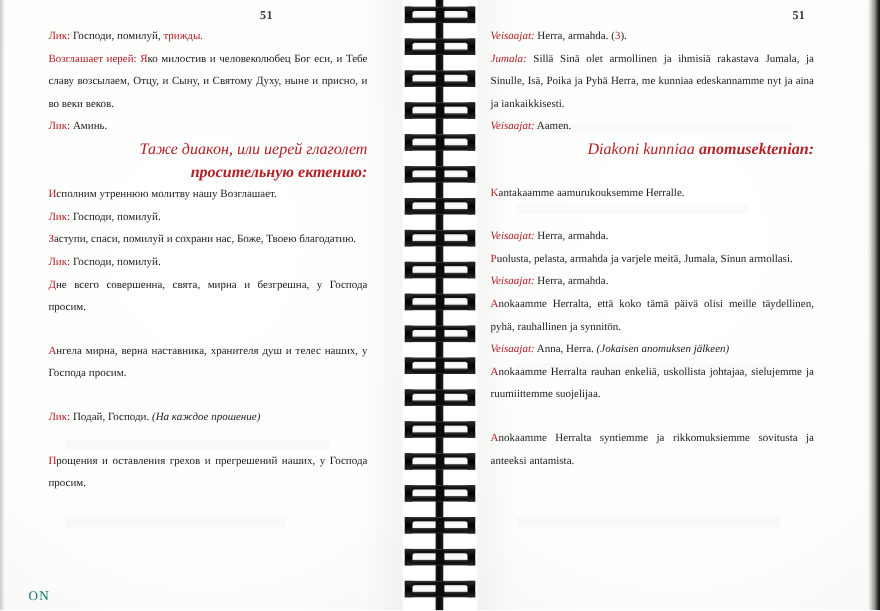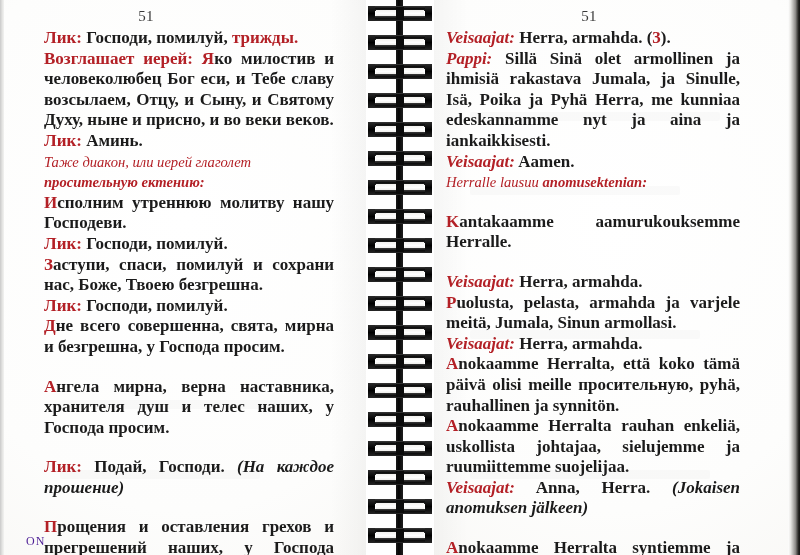--- a/index.html
+++ b/index.html
@@ -105,39 +105,38 @@
   
   .col {
     position: absolute;
     top: 0;
     color: #1b1b1b;
   }
   .col.left  { left: 44px;  width: 290px; }
   .col.right { left: 446px; width: 294px; }
 
   .folio {
-    text-align: center;
-    font-size: 15px;
-    font-weight: normal;
+    text-align: right;
+    font-size: 11px;
+    font-weight: bold;
     color: #3a3a3a;
     letter-spacing: 0.3px;
     margin: 8px 0 3px 0;
   }
   .col.left  .folio { padding-right: 86px; }
   .col.right .folio { padding-right: 8px; }
 
   p.para {
     margin: 0;
-    font-size: 17px;
+    font-size: 10px;
     line-height: 20.6px;
     text-align: justify;
     text-justify: inter-word;
     -webkit-hyphens: none;
     hyphens: none;
-    font-weight: bold;
   }
   p.gap-before  { margin-top: 19px; }
 
   .rubric {
     color: #b32026;
   }
   .rubric-it {
     color: #b32026;
     font-style: italic;
   }
@@ -152,31 +151,31 @@
   }
   .it {
     font-style: italic;
   }
   .heading {
     margin: 0;
     font-size: 14.6px;
     line-height: 20.6px;
     color: #b32026;
     font-style: italic;
-    text-align: left;
+    text-align: right;
   }
 
   
   .watermark {
     position: absolute;
     left: 26px;
     bottom: 6px;
     font-size: 12px;
     font-family: "Liberation Serif", serif;
-    color: #4c1d95;
+    color: #0f766e;
     letter-spacing: 1px;
     user-select: none;
   }
   
   .ghost {
     position: absolute;
     pointer-events: none;
     background: rgba(120,110,100,0.035);
     height: 9px;
     border-radius: 2px;
@@ -195,23 +194,23 @@
   <div class="gutter-shade-l"></div>
   <div class="gutter-shade-r"></div>
 
   <div class="col left">
     <div class="folio">51</div>
     <div id="left-blocks">
         <p class="para"><span class="rubric">Лик:</span><span> Господи, помилуй, </span><span class="rubric">трижды.</span></p>
         <p class="para"><span class="rubric">Возглашает иерей:</span><span> </span><span class="cap">Я</span><span>ко милостив и человеколюбец Бог еси, и Тебе славу возсылаем, Отцу, и Сыну, и Святому Духу, ныне и присно, и во веки веков.</span></p>
         <p class="para"><span class="rubric">Лик:</span><span> Аминь.</span></p>
         <div class="heading gap-before"><span class="rubric-it">Таже диакон, или иерей глаголет </span><span class="rubric-it-b">просительную ектению:</span></div>
-        <p class="para"><span class="cap">И</span><span>сполним утреннюю молитву нашу Господеви.</span></p>
+        <p class="para"><span class="cap">И</span><span>сполним утреннюю молитву нашу Возглашает.</span></p>
         <p class="para"><span class="rubric">Лик:</span><span> Господи, помилуй.</span></p>
-        <p class="para"><span class="cap">З</span><span>аступи, спаси, помилуй и сохрани нас, Боже, Твоею безгрешна.</span></p>
+        <p class="para"><span class="cap">З</span><span>аступи, спаси, помилуй и сохрани нас, Боже, Твоею благодатию.</span></p>
         <p class="para"><span class="rubric">Лик:</span><span> Господи, помилуй.</span></p>
         <p class="para"><span class="cap">Д</span><span>не всего совершенна, свята, мирна и безгрешна, у Господа просим.</span></p>
         <p class="para gap-before"><span class="cap">А</span><span>нгела мирна, верна наставника, хранителя душ и телес наших, у Господа просим.</span></p>
         <p class="para gap-before"><span class="rubric">Лик:</span><span> Подай, Господи. </span><span class="it">(На каждое прошение)</span></p>
         <p class="para gap-before"><span class="cap">П</span><span>рощения и оставления грехов и прегрешений наших, у Господа просим.</span></p>
       </div>
   </div>
 
   <div class="spiral">
     <div class="spiral-spine"></div>
@@ -368,30 +367,30 @@
           <div class="cap-r"></div>
           <div class="cross"></div>
         </div>
       </div>
   </div>
 
   <div class="col right">
     <div class="folio">51</div>
     <div id="right-blocks">
         <p class="para"><span class="rubric-it">Veisaajat:</span><span> Herra, armahda. (</span><span class="rubric">3</span><span>).</span></p>
-        <p class="para"><span class="rubric-it">Pappi:</span><span> Sillä Sinä olet armollinen ja ihmisiä rakastava Jumala, ja Sinulle, Isä, Poika ja Pyhä Herra, me kunniaa edeskannamme nyt ja aina ja iankaikkisesti.</span></p>
+        <p class="para"><span class="rubric-it">Jumala:</span><span> Sillä Sinä olet armollinen ja ihmisiä rakastava Jumala, ja Sinulle, Isä, Poika ja Pyhä Herra, me kunniaa edeskannamme nyt ja aina ja iankaikkisesti.</span></p>
         <p class="para"><span class="rubric-it">Veisaajat:</span><span> Aamen.</span></p>
-        <div class="heading gap-before"><span class="rubric-it">Herralle lausuu </span><span class="rubric-it-b">anomusektenian:</span></div>
+        <div class="heading gap-before"><span class="rubric-it">Diakoni kunniaa </span><span class="rubric-it-b">anomusektenian:</span></div>
         <p class="para gap-before"><span class="cap">K</span><span>antakaamme aamurukouksemme Herralle.</span></p>
         <p class="para gap-before"><span class="rubric-it">Veisaajat:</span><span> Herra, armahda.</span></p>
         <p class="para"><span class="cap">P</span><span>uolusta, pelasta, armahda ja varjele meitä, Jumala, Sinun armollasi.</span></p>
         <p class="para"><span class="rubric-it">Veisaajat:</span><span> Herra, armahda.</span></p>
-        <p class="para"><span class="cap">A</span><span>nokaamme Herralta, että koko tämä päivä olisi meille просительную, pyhä, rauhallinen ja synnitön.</span></p>
+        <p class="para"><span class="cap">A</span><span>nokaamme Herralta, että koko tämä päivä olisi meille täydellinen, pyhä, rauhallinen ja synnitön.</span></p>
+        <p class="para"><span class="rubric-it">Veisaajat:</span><span> Anna, Herra. </span><span class="it">(Jokaisen anomuksen jälkeen)</span></p>
         <p class="para"><span class="cap">A</span><span>nokaamme Herralta rauhan enkeliä, uskollista johtajaa, sielujemme ja ruumiittemme suojelijaa.</span></p>
-        <p class="para"><span class="rubric-it">Veisaajat:</span><span> Anna, Herra. </span><span class="it">(Jokaisen anomuksen jälkeen)</span></p>
         <p class="para gap-before"><span class="cap">A</span><span>nokaamme Herralta syntiemme ja rikkomuksiemme sovitusta ja anteeksi antamista.</span></p>
       </div>
   </div>
 
   <div class="scan-edge-right"></div>
 
   <div class="watermark">ON</div>
 <div class="ghost" style="left: 470px; top: 112px; width: 250px;"></div>
     <div class="ghost" style="left: 470px; top: 186px; width: 210px;"></div>
     <div class="ghost" style="left: 60px; top: 400px; width: 240px;"></div>

